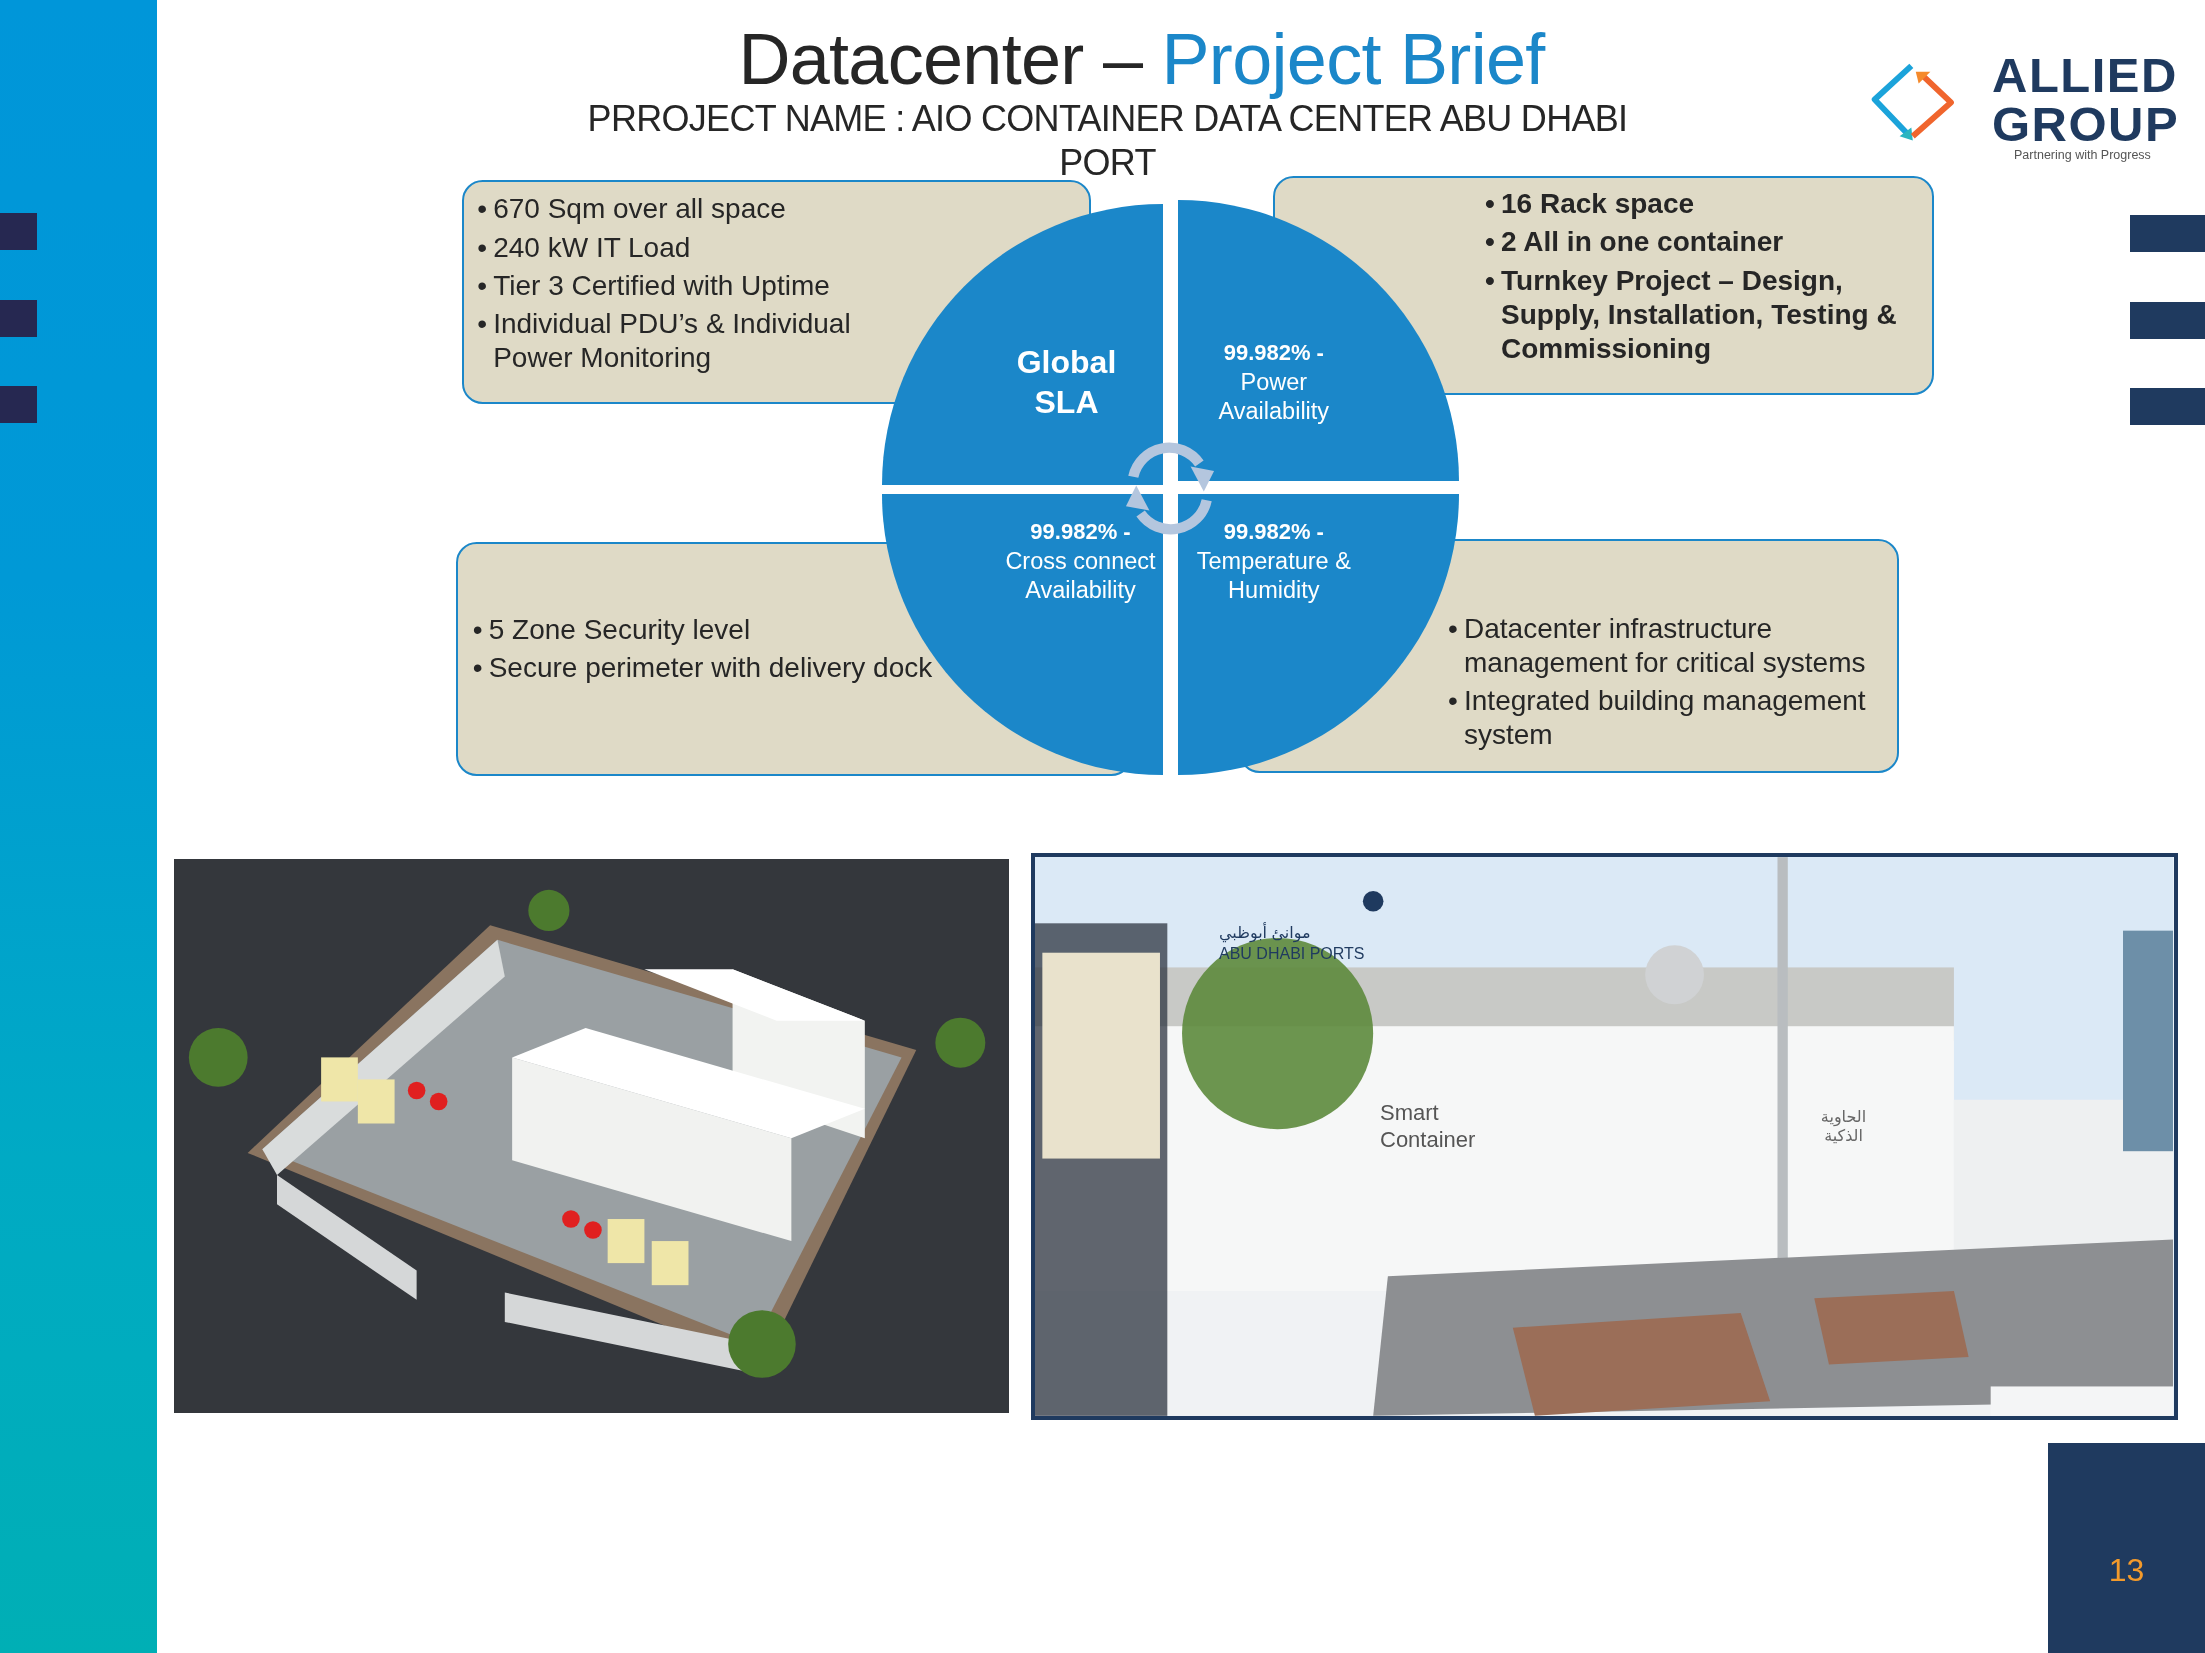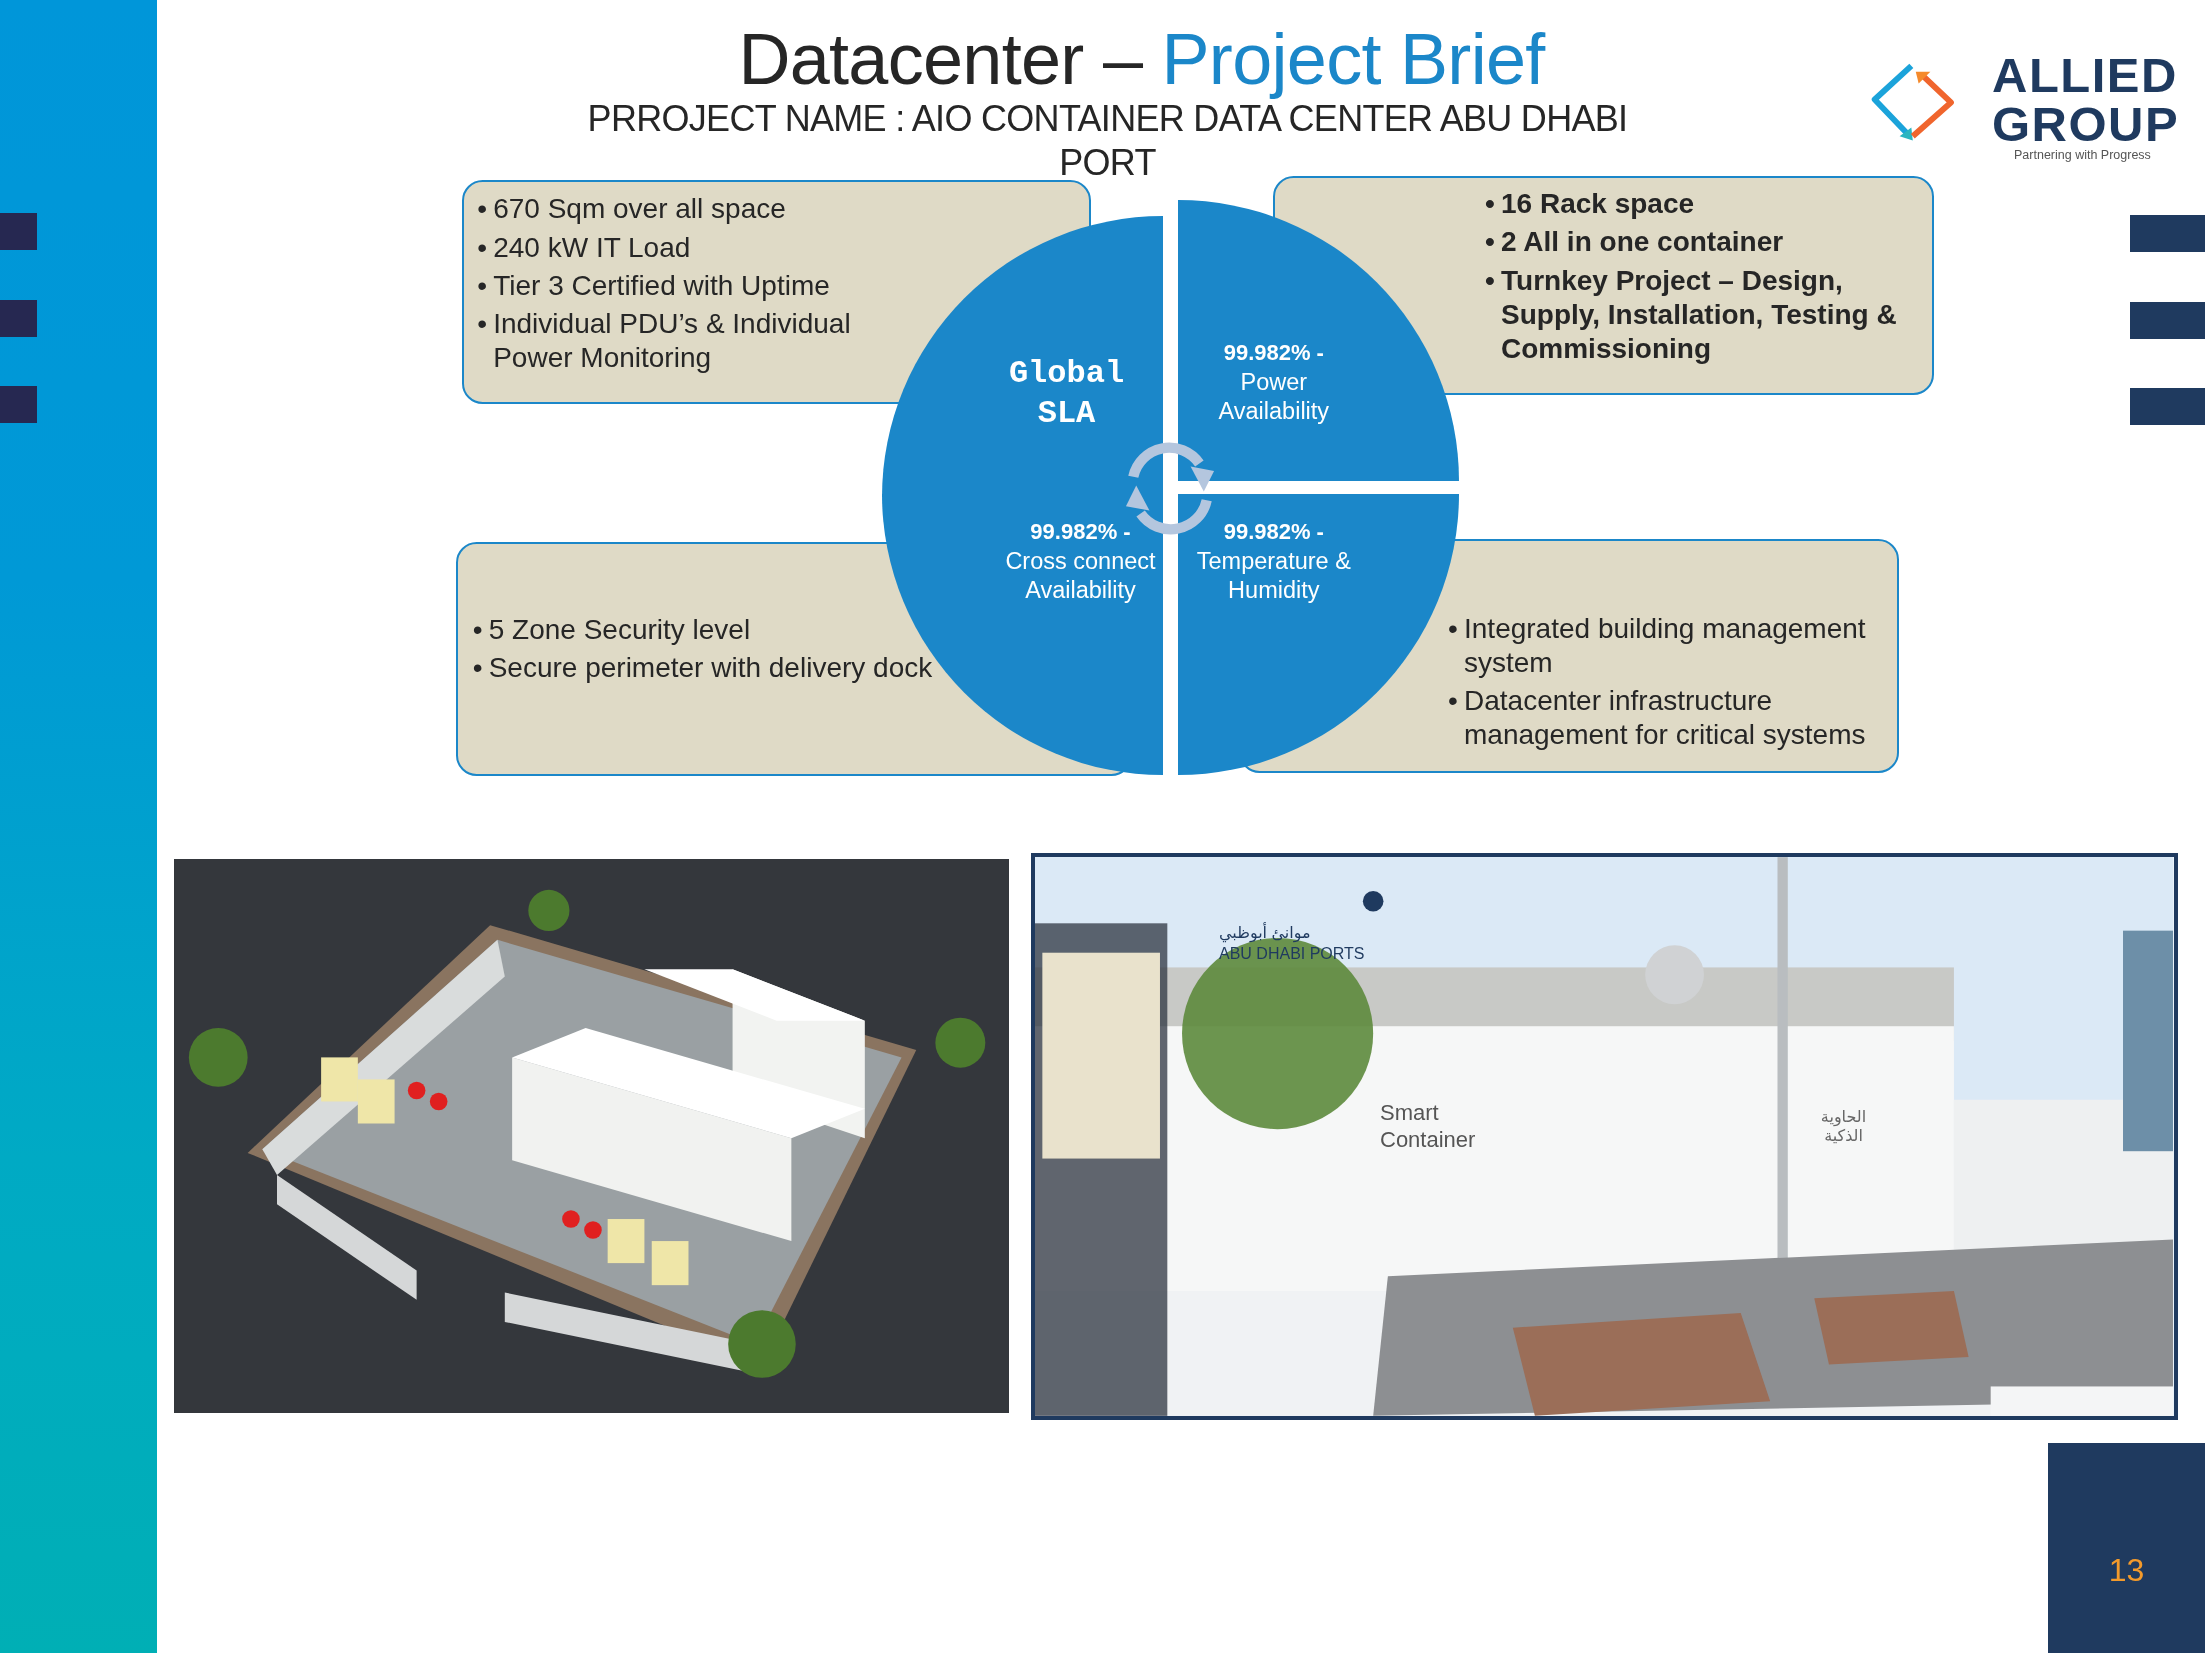--- a/index.html
+++ b/index.html
@@ -18,21 +18,21 @@
               letter-spacing:-0.7px; }
   #logo { left:1867px; top:51px; width:316px; height:118px; }
   .logo-word { position:absolute; left:125px; font-weight:bold; color:#1F3A5F; font-size:49px; line-height:49px; letter-spacing:1.5px; }
   .logo-tag { position:absolute; left:147px; top:97px; font-size:12.5px; color:#555; }
   .box { position:absolute; background:#DFDAC6; border:2.2px solid #1B87C9; border-radius:20.6px; box-sizing:border-box; }
   .box ul { list-style:none; margin:0; padding:0; position:absolute; }
   .box li { font-size:28px; line-height:34px; color:#262626; padding-left:16px; text-indent:-16px; margin-bottom:4.4px; }
   .box li::before { content:"•"; display:inline-block; width:16px; text-indent:0; }
   #circle { left:882px; top:200px; width:576px; height:576px; }
   .q { position:absolute; background:#1B87C9; width:281px; height:281px; }
-  .q-tl { left:0; top:16px; border-top-left-radius:281px;font-family:Liberation Mono, monospace; }
+  .q-tl { left:0; top:4px; border-top-left-radius:281px; }
   .q-tr { left:296px; top:0; border-top-right-radius:281px; }
   .q-bl { left:0; top:294px; border-bottom-left-radius:281px; }
   .q-br { left:296px; top:294px; border-bottom-right-radius:281px; }
   .qtext { position:absolute; color:#fff; text-align:center; width:221px; }
   .qtext .big { font-weight:bold; font-size:22px; line-height:31px; }
   .qtext .small { font-size:23.5px; line-height:29px; }
   .qtext .sla { font-weight:bold; font-size:32px; line-height:40px; }
   #cycle { left:1123px; top:434px; width:94px; height:109px; }
   .photo { position:absolute; overflow:hidden; }
   #photo-left { left:174px; top:859px; width:835px; height:554px; background:#33363b; }
@@ -84,22 +84,22 @@
   </ul>
 </div>
 <div class="box" style="left:456px;top:542px;width:676px;height:234px;">
   <ul style="left:14.7px;top:69px;width:470px;">
     <li>5 Zone Security level</li>
     <li>Secure perimeter with delivery dock</li>
   </ul>
 </div>
 <div class="box" style="left:1239px;top:539px;width:660px;height:234px;">
   <ul style="left:207px;top:71px;width:441px;">
+    <li>Datacenter infrastructure management for critical systems</li>
     <li>Integrated building management system</li>
-    <li>Datacenter infrastructure management for critical systems</li>
   </ul>
 </div>
 
 <div id="circle" class="abs">
   <div class="q q-tl">
     <div class="qtext" style="left:74px;top:138px;">
       <div class="sla">Global</div>
       <div class="sla">SLA</div>
     </div>
   </div>

